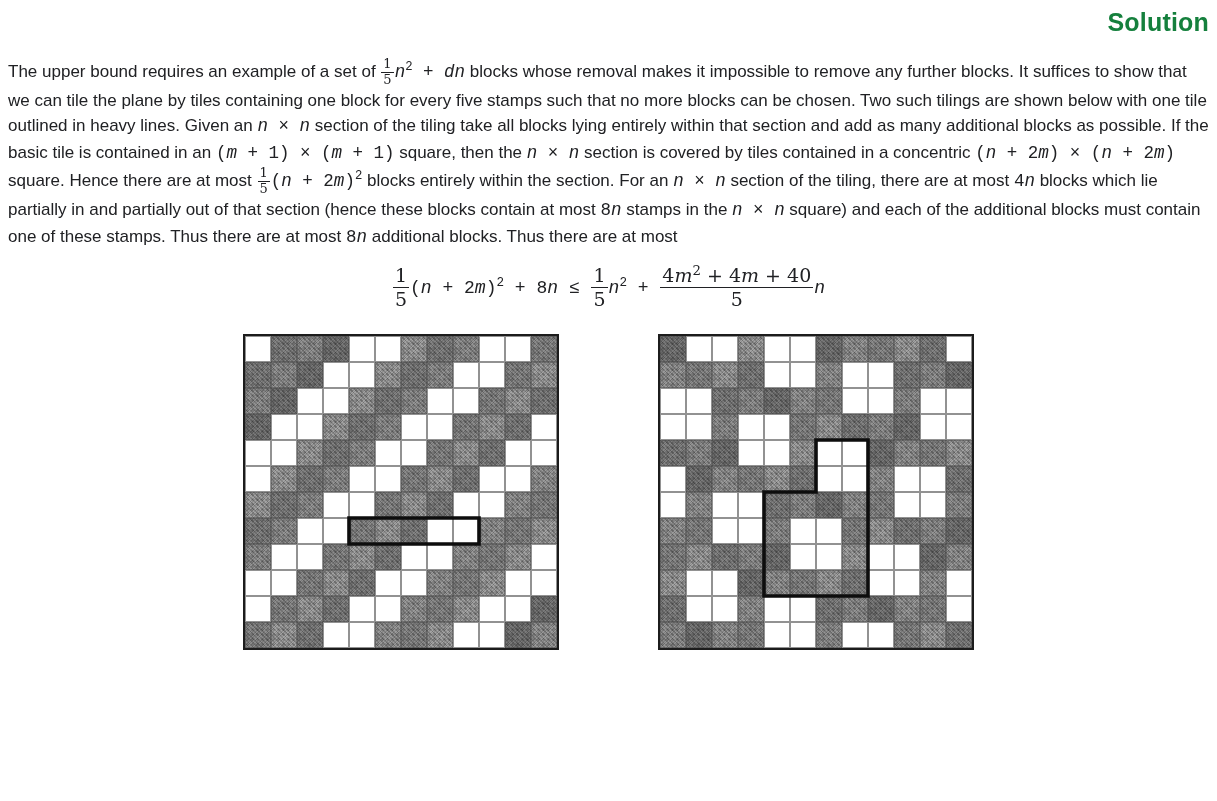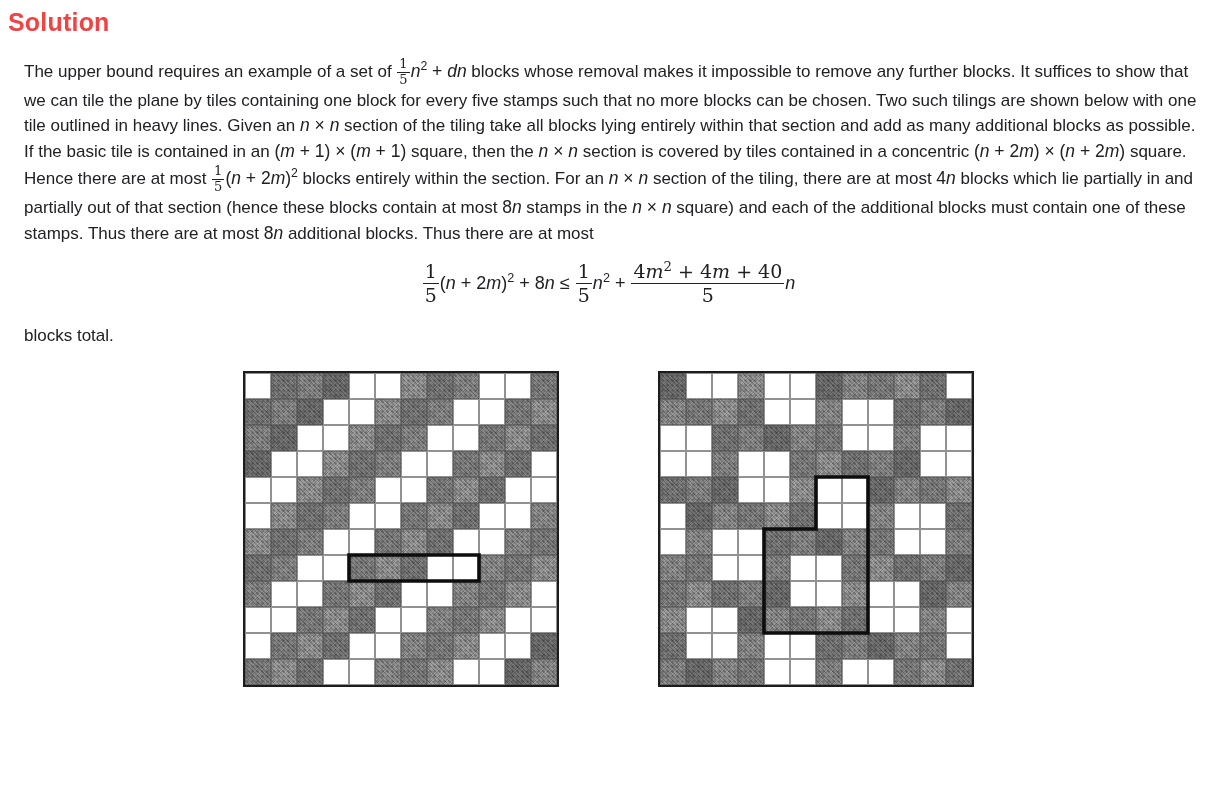--- a/index.html
+++ b/index.html
@@ -12,26 +12,26 @@
   .doc{padding:6px 8px 10px 8px;}
   h1.title{
     font-size:25px;
     font-weight:bold;
     margin:2px 0 20px 0;
     letter-spacing:0.2px;
   }
   p.para{
     font-size:17px;
     line-height:25.5px;
-    margin:0 0 10px 16px;
+    margin:0 0 10px 0;
     max-width:1201px;
   }
   
   .math{
-    font-family:Liberation Sans, sans-serif;
+    font-family:Liberation Mono, monospace;
     font-size:17.5px;
     white-space:nowrap;
   }
   .math i{font-style:italic;}
   sup{font-size:70%;line-height:0;}
   .frac{
     display:inline-block;
     vertical-align:middle;
     text-align:center;
     font-family:"DejaVu Serif", serif;
@@ -87,27 +87,26 @@
   .outline-svg{
     position:absolute;left:0;top:0;width:100%;height:100%;
     pointer-events:none;
   }
   .outline-svg polygon{fill:none;stroke:#0d0d0d;stroke-width:3.6;}
 </style>
 </head>
 <body>
 
 <main class="doc">
-  <h1 class="title" style="color: #ef4444;">Solution</h1>
+  <h1 class="title" style="color: #15803d; text-align: right;">Solution</h1>
 
   <p class="para">The upper bound requires an example of a set of <span class="frac"><span class="num">1</span><span class="bar"></span><span class="den">5</span></span><span class="math"><i>n</i><sup>2</sup> + <i>d</i><i>n</i></span> blocks whose removal makes it impossible to remove any further blocks. It suffices to show that we can tile the plane by tiles containing one block for every five stamps such that no more blocks can be chosen. Two such tilings are shown below with one tile outlined in heavy lines. Given an <span class="math"><i>n</i> × <i>n</i></span> section of the tiling take all blocks lying entirely within that section and add as many additional blocks as possible. If the basic tile is contained in an <span class="math">(<i>m</i> + 1) × (<i>m</i> + 1)</span> square, then the <span class="math"><i>n</i> × <i>n</i></span> section is covered by tiles contained in a concentric <span class="math">(<i>n</i> + 2<i>m</i>) × (<i>n</i> + 2<i>m</i>)</span> square. Hence there are at most <span class="frac"><span class="num">1</span><span class="bar"></span><span class="den">5</span></span><span class="math">(<i>n</i> + 2<i>m</i>)<sup>2</sup></span> blocks entirely within the section. For an <span class="math"><i>n</i> × <i>n</i></span> section of the tiling, there are at most <span class="math">4<i>n</i></span> blocks which lie partially in and partially out of that section (hence these blocks contain at most <span class="math">8<i>n</i></span> stamps in the <span class="math"><i>n</i> × <i>n</i></span> square) and each of the additional blocks must contain one of these stamps. Thus there are at most <span class="math">8<i>n</i></span> additional blocks. Thus there are at most</p>
 
   <div class="equation"><span class="frac"><span class="num">1</span><span class="bar"></span><span class="den">5</span></span><span class="math">(<i>n</i> + 2<i>m</i>)<sup>2</sup> + 8<i>n</i> ≤ </span><span class="frac"><span class="num">1</span><span class="bar"></span><span class="den">5</span></span><span class="math"><i>n</i><sup>2</sup> + </span><span class="frac"><span class="num">4<i>m</i><sup>2</sup> + 4<i>m</i> + 40</span><span class="bar"></span><span class="den">5</span></span><span class="math"><i>n</i></span></div>
 
-  <p class="para">blocks total.</p>
 
   <div class="figures">
     <div class="figure" style="grid-template-columns: repeat(12, 26px); grid-auto-rows: 26px;">
         <div class="cell white"></div>
         <div class="cell shaded t3"></div>
         <div class="cell shaded t4"></div>
         <div class="cell shaded t5"></div>
         <div class="cell white"></div>
         <div class="cell white"></div>
         <div class="cell shaded t2"></div>

